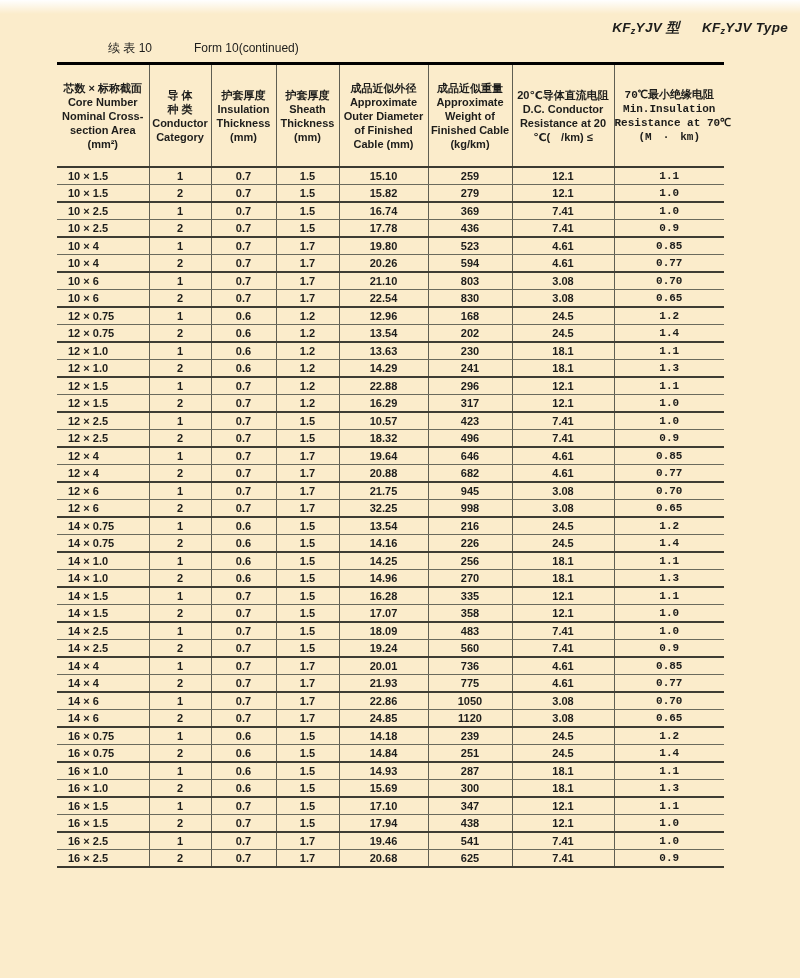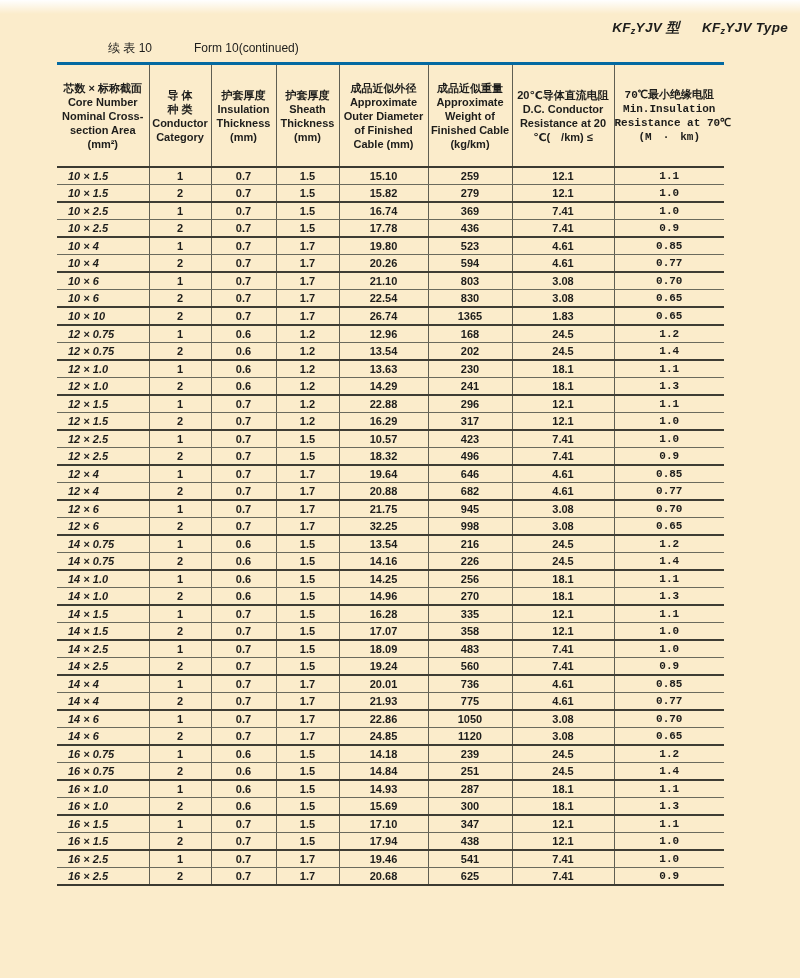--- a/index.html
+++ b/index.html
@@ -48,21 +48,21 @@
   }
   .caption-row .caption-en { margin-left: 42px; }
 
   table.spec {
     position: absolute;
     left: 57px;
     top: 62px;
     width: 667px;
     border-collapse: collapse;
     table-layout: fixed;
-    border-top: 3px solid #0369a1;
+    border-top: 3px solid #000000;
     border-bottom: 2.5px solid #3b3a31;
   }
   col.c1 { width: 92px; }
   col.c2 { width: 62px; }
   col.c3 { width: 65px; }
   col.c4 { width: 63px; }
   col.c5 { width: 89px; }
   col.c6 { width: 84px; }
   col.c7 { width: 102px; }
   col.c8 { width: 110px; }
@@ -91,21 +91,20 @@
     font-size: 11px;
     font-weight: bold;
     text-align: center;
     vertical-align: middle;
     border-bottom: 1px solid #6a6a5d;
     line-height: 12px;
   }
   table.spec tbody td:first-child {
     text-align: left;
     padding-left: 11px;
-    font-style: italic;
   }
   table.spec tbody tr.group-end td {
     border-bottom: 2px solid #3e3d34;
   }
   table.spec tbody tr:last-child td {
     border-bottom: none;
   }
 </style>
 </head>
 <body>
@@ -260,30 +259,20 @@
       <tr class="group-end">
         <td>10 × 6</td>
         <td>2</td>
         <td>0.7</td>
         <td>1.7</td>
         <td>22.54</td>
         <td>830</td>
         <td>3.08</td>
         <td>0.65</td>
       </tr>
-      <tr class="group-end">
-        <td>10 × 10</td>
-        <td>2</td>
-        <td>0.7</td>
-        <td>1.7</td>
-        <td>26.74</td>
-        <td>1365</td>
-        <td>1.83</td>
-        <td>0.65</td>
-      </tr>
       <tr>
         <td>12 × 0.75</td>
         <td>1</td>
         <td>0.6</td>
         <td>1.2</td>
         <td>12.96</td>
         <td>168</td>
         <td>24.5</td>
         <td>1.2</td>
       </tr>

